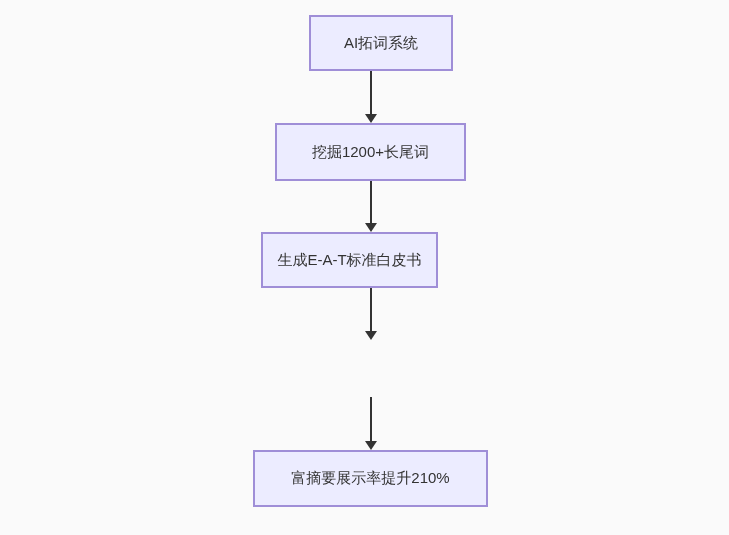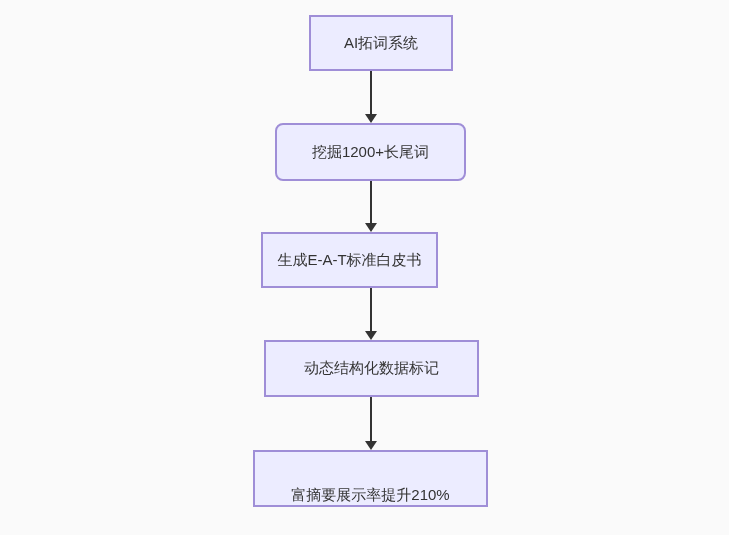--- a/index.html
+++ b/index.html
@@ -43,24 +43,24 @@
   }
   .edge .head {
     width: 0;
     height: 0;
     border-left: 6px solid transparent;
     border-right: 6px solid transparent;
     border-top: 9px solid #333333;
   }
   
   #node-1 { left: 299px; top: 15px;  width: 144px; height: 56px; margin-left: 10px; }
-  #node-2 { left: 275px; top: 123px; width: 191px; height: 58px; border-radius: 8px; }
+  #node-2 { left: 275px; top: 123px; width: 191px; height: 58px; }
   #node-3 { left: 261px; top: 232px; width: 177px; height: 56px; }
   #node-4 { left: 264px; top: 340px; width: 215px; height: 57px; }
-  #node-5 { left: 253px; top: 450px; width: 235px; height: 57px; align-items: flex-end; }
+  #node-5 { left: 253px; top: 450px; width: 235px; height: 57px; }
   
   #edge-1 { left: 371px; top: 71px;  height: 52px; }
   #edge-2 { left: 371px; top: 181px; height: 51px; }
   #edge-3 { left: 371px; top: 288px; height: 52px; }
   #edge-4 { left: 371px; top: 397px; height: 53px; }
 </style>
 </head>
 <body>
 
 <div class="canvas">
@@ -85,23 +85,20 @@
 
   <div class="flow-node" id="node-3">
     <span>生成E-A-T标准白皮书</span>
   </div>
 
   <div class="edge" id="edge-3">
     <div class="shaft"></div>
     <div class="head"></div>
   </div>
 
-  <div class="flow-node" id="node-4">
-    <span>动态结构化数据标记</span>
-  </div>
 
   <div class="edge" id="edge-4">
     <div class="shaft"></div>
     <div class="head"></div>
   </div>
 
   <div class="flow-node" id="node-5">
     <span>富摘要展示率提升210%</span>
   </div>
 

